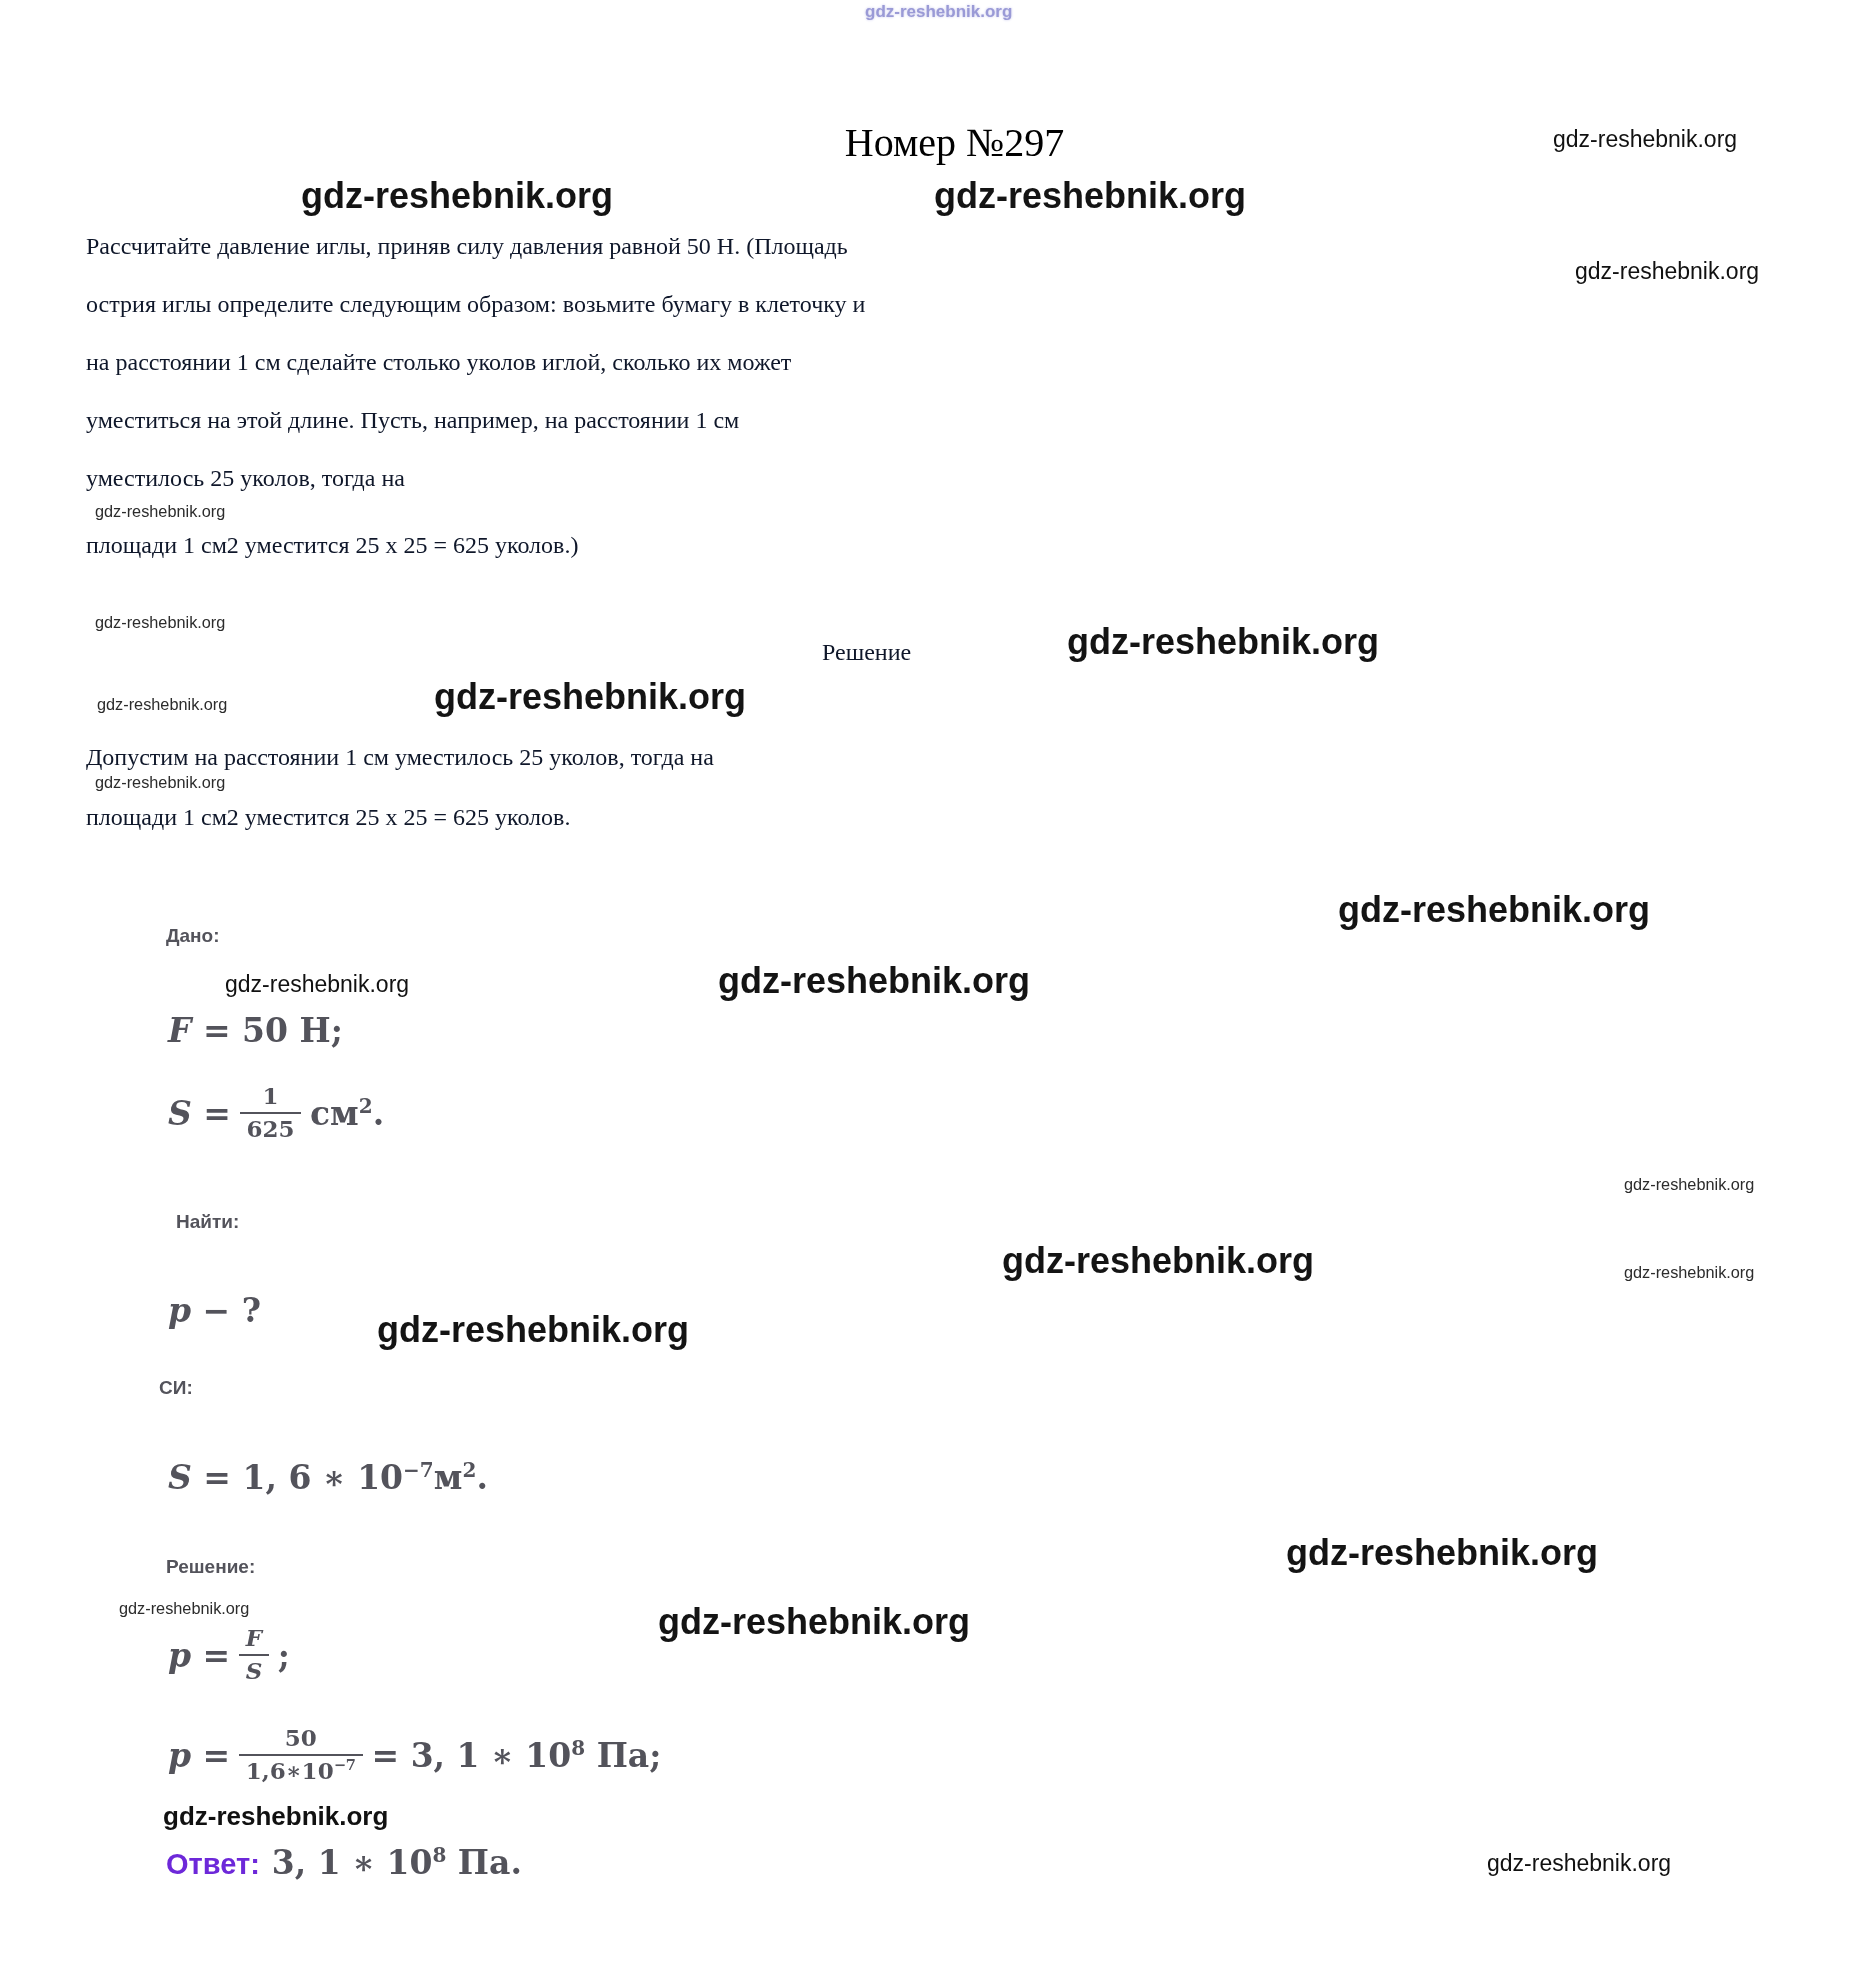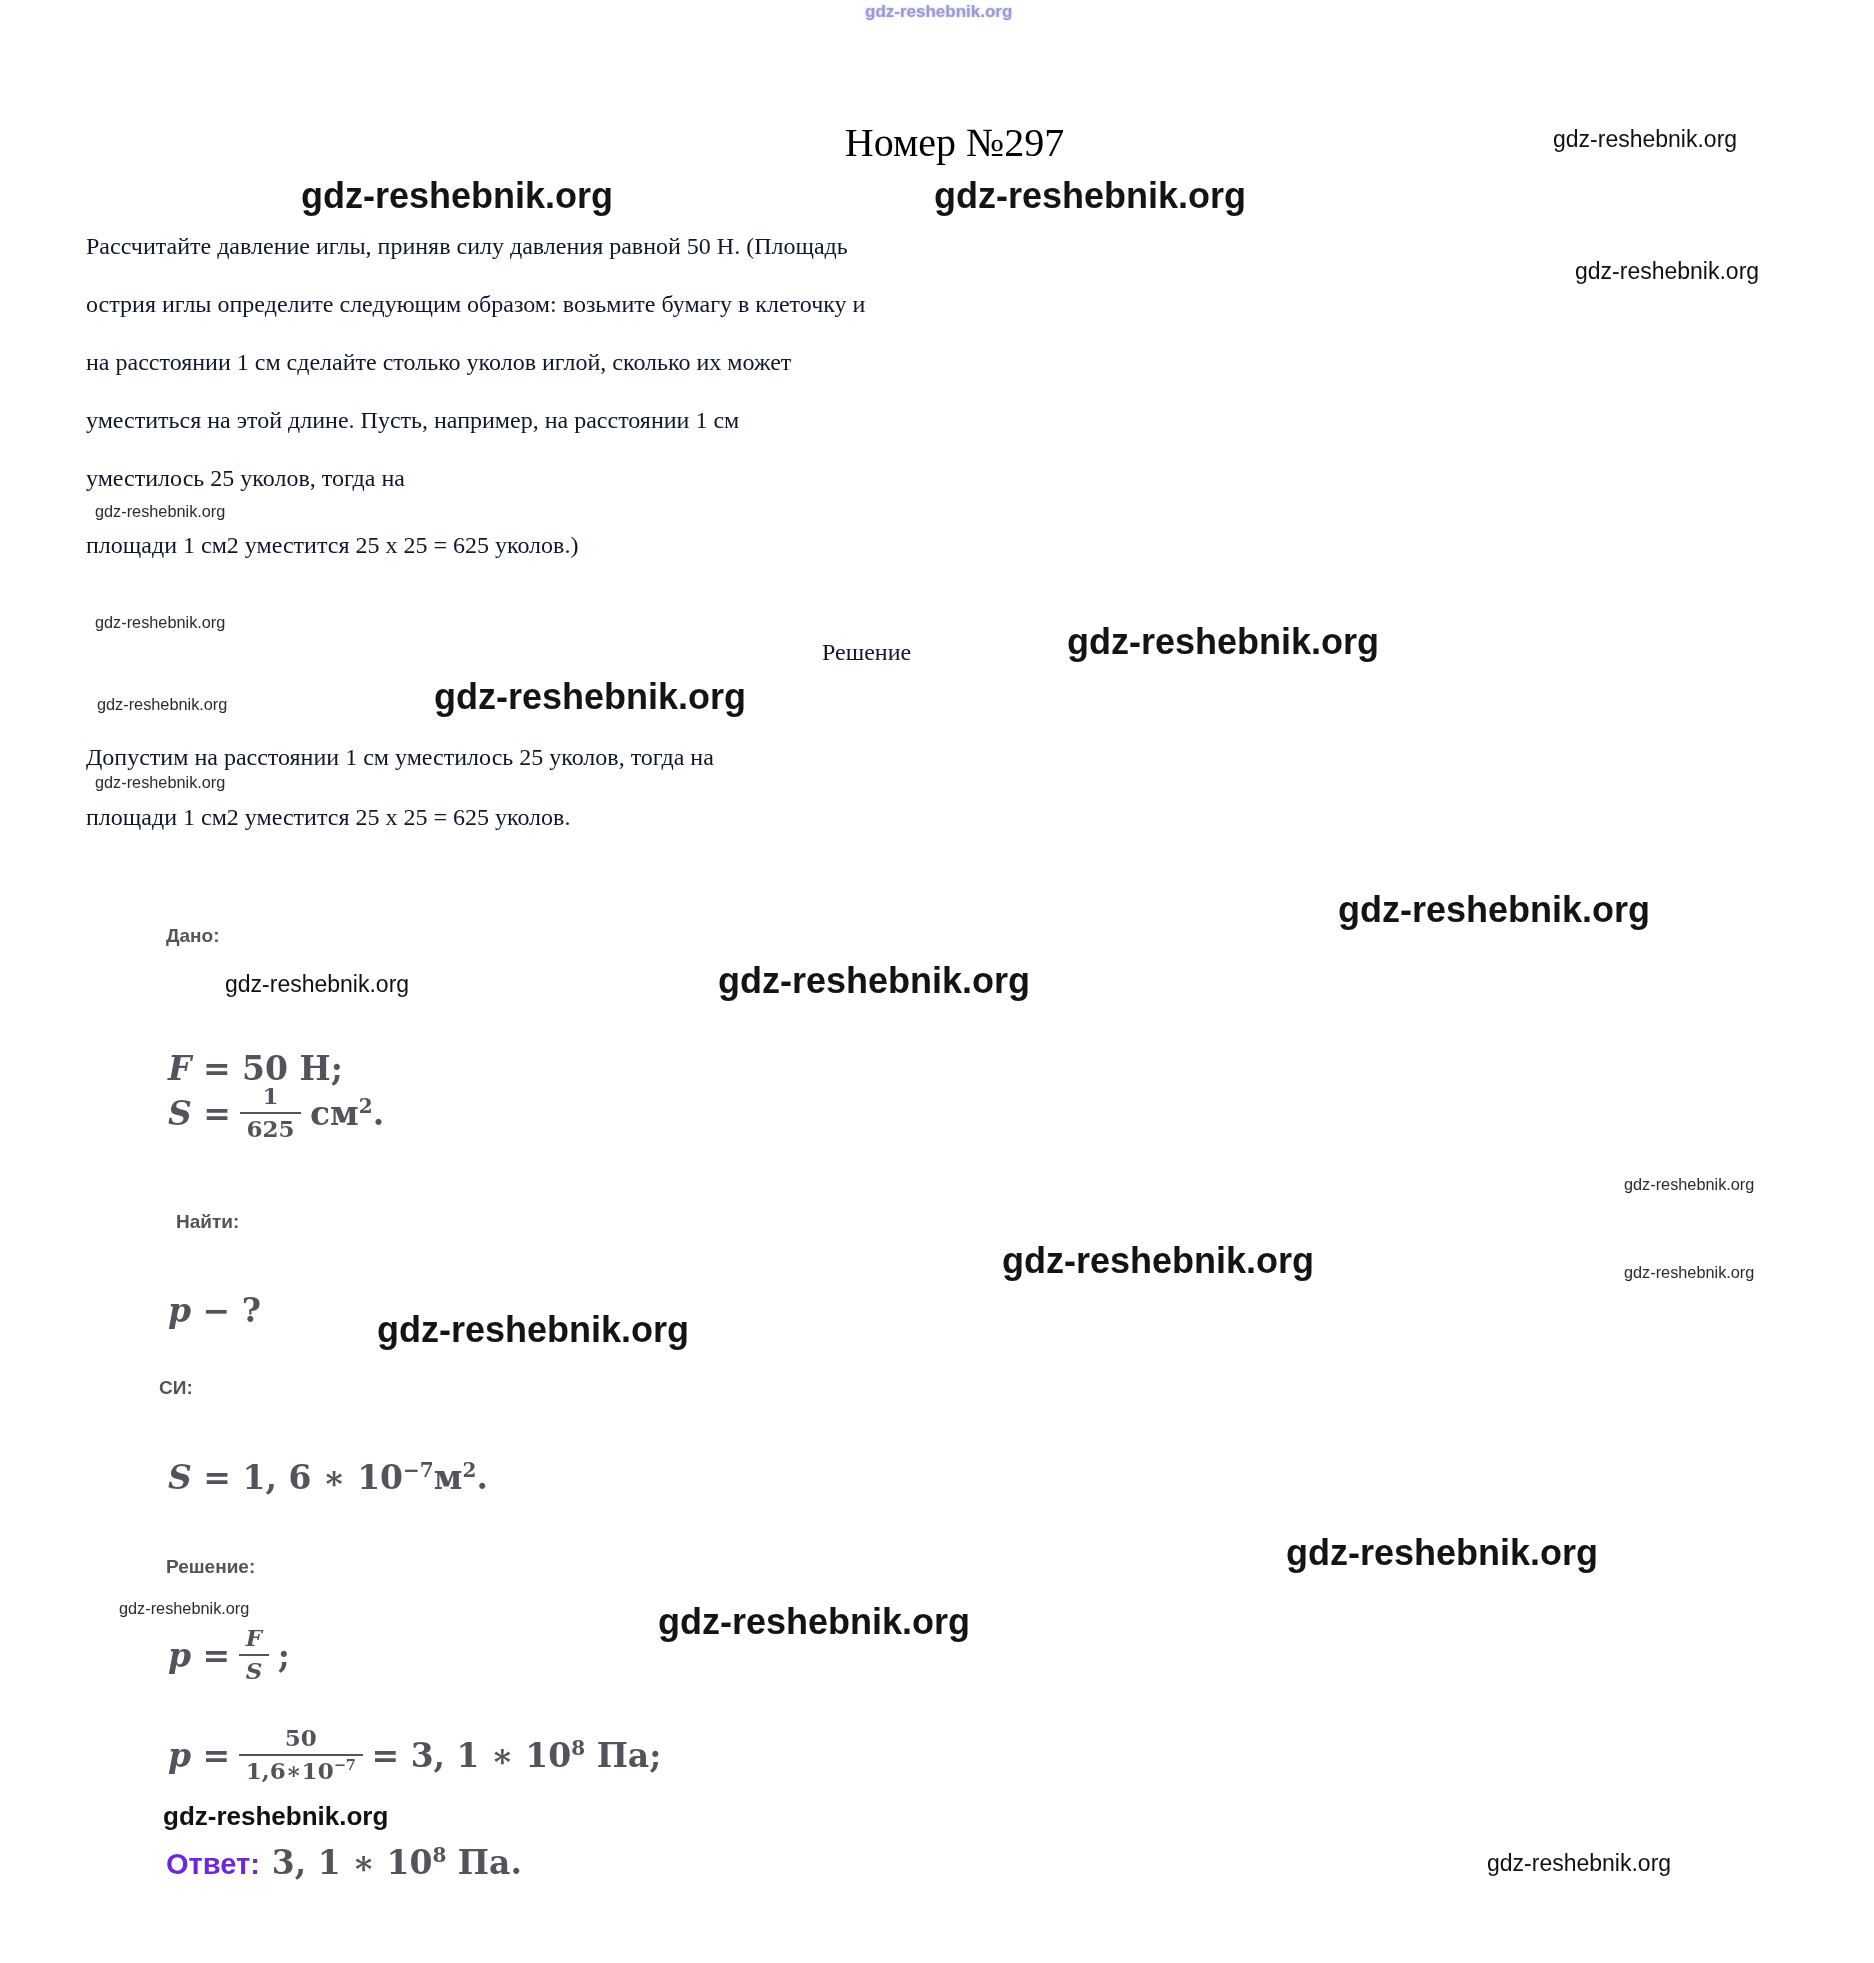--- a/index.html
+++ b/index.html
@@ -87,21 +87,21 @@
   </div>
   <div class="abs serif" style="left:86px; top:516px;">площади 1 см2 уместится 25 х 25 = 625 уколов.)</div>
 
   <div class="abs serif" style="left:822px; top:623px;">Решение</div>
 
   <div class="abs serif" style="left:86px; top:728px;">Допустим на расстоянии 1 см уместилось 25 уколов, тогда на</div>
   <div class="abs serif" style="left:86px; top:788px;">площади 1 см2 уместится 25 х 25 = 625 уколов.</div>
 
   <div class="abs glabel" style="left:166px; top:925px;">Дано:</div>
 
-  <div class="abs formula" style="left:168px; top:1011px;margin-top:38px;">
+  <div class="abs formula" style="left:168px; top:1011px;">
     <span class="var">F</span>
     <span>= 50 Н;</span>
   </div>
 
   <div class="abs formula" style="left:168px; top:1086px;">
     <span class="var">S</span>
     <span>=</span><span class="frac"><span class="num">1</span><span class="den">625</span></span><span>см</span><sup>2</sup><span>.</span>
   </div>
 
   <div class="abs glabel" style="left:176px; top:1211px;">Найти:</div>

